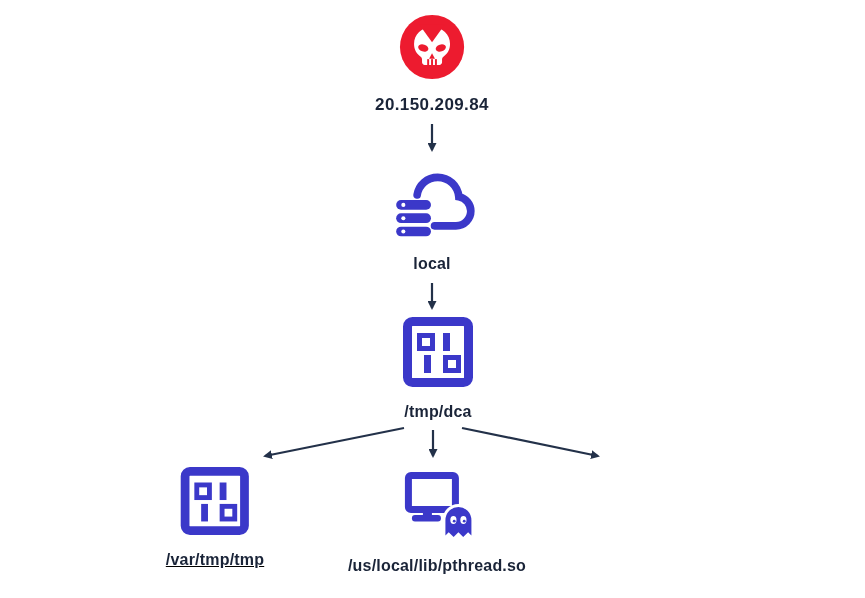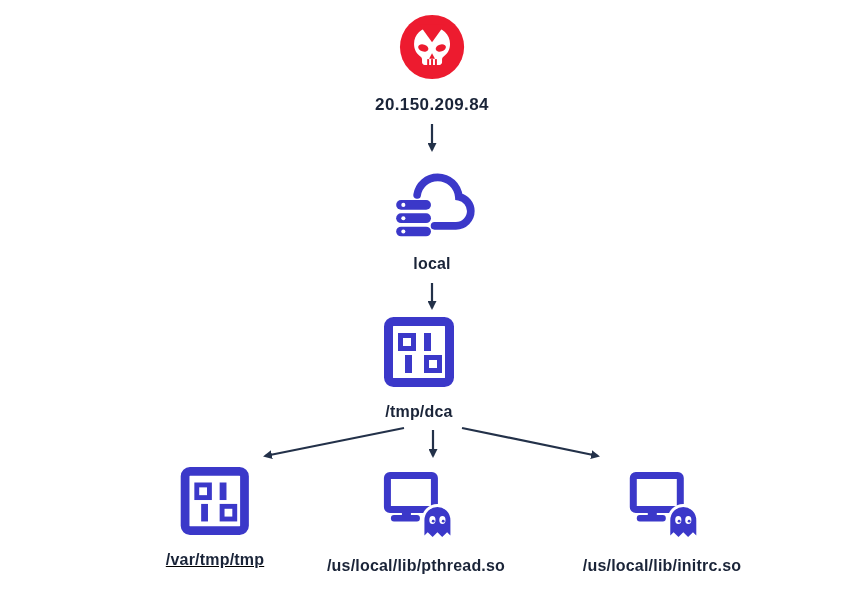--- a/index.html
+++ b/index.html
@@ -14,23 +14,23 @@
   .canvas{position:relative;width:743px;height:598px;background:#ffffff;overflow:hidden;}
   .arrows{position:absolute;left:0;top:0;width:865px;height:598px;}
   .arrows line{stroke:var(--arrow-color);stroke-width:2.2;}
   .arrows .head{fill:var(--arrow-color);}
   .node{position:absolute;display:flex;flex-direction:column;align-items:center;transform:translateX(-50%);}
   .node .label{margin-top:13px;font-weight:bold;font-size:16px;color:var(--label-navy);white-space:nowrap;letter-spacing:.2px;}
   .node.n-attacker .label{font-size:17px;letter-spacing:.4px;}
   .icon svg{display:block;}
   .n-attacker{left:432px;top:12px;}
   .n-hadoop{left:432px;top:156px;}
-  .n-dca{left:419px;top:314px;}
+  .n-dca{left:438px;top:314px;}
   .n-tmp{left:215px;top:464px;text-decoration:underline;}
-  .n-pthread{left:416px;top:464px;}
+  .n-pthread{left:437px;top:464px;}
   .n-initrc{left:662px;top:464px;}
 </style>
 </head>
 <body>
 
 <div class="canvas">
 
   <svg class="arrows" viewBox="0 0 865 598">
     <defs>
       <marker id="ah" markerWidth="9" markerHeight="9" refX="7" refY="4.5" orient="auto" markerUnits="userSpaceOnUse">
@@ -115,29 +115,14 @@
         <path d="M47 75 L47 56.5 C47 48 53.5 41.5 61.5 41.5 C69.5 41.5 76 48 76 56.5 L76 75 L71.2 70.4 L66.3 75 L61.5 70.4 L56.7 75 L51.8 70.4 Z" fill="var(--node-blue)" stroke="#ffffff" stroke-width="3"></path>
         <ellipse cx="56.5" cy="56" rx="3.1" ry="4" fill="#ffffff"></ellipse>
         <ellipse cx="66.5" cy="56" rx="3.1" ry="4" fill="#ffffff"></ellipse>
         <circle cx="57.3" cy="57.2" r="1.4" fill="var(--node-blue)"></circle>
         <circle cx="67.3" cy="57.2" r="1.4" fill="var(--node-blue)"></circle>
       </svg>
     </span>
     <span class="label">/us/local/lib/pthread.so</span>
   </div>
 
-  <div class="node n-initrc">
-    <span class="icon">
-      <svg width="80" height="80" viewBox="0 0 80 80">
-        <rect x="11.5" y="11.5" width="47" height="34" rx="2.5" fill="none" stroke="var(--node-blue)" stroke-width="7"></rect>
-        <rect x="26" y="45" width="9" height="6" fill="var(--node-blue)"></rect>
-        <rect x="15" y="51" width="29" height="6.5" rx="3" fill="var(--node-blue)"></rect>
-        <path d="M47 75 L47 56.5 C47 48 53.5 41.5 61.5 41.5 C69.5 41.5 76 48 76 56.5 L76 75 L71.2 70.4 L66.3 75 L61.5 70.4 L56.7 75 L51.8 70.4 Z" fill="var(--node-blue)" stroke="#ffffff" stroke-width="3"></path>
-        <ellipse cx="56.5" cy="56" rx="3.1" ry="4" fill="#ffffff"></ellipse>
-        <ellipse cx="66.5" cy="56" rx="3.1" ry="4" fill="#ffffff"></ellipse>
-        <circle cx="57.3" cy="57.2" r="1.4" fill="var(--node-blue)"></circle>
-        <circle cx="67.3" cy="57.2" r="1.4" fill="var(--node-blue)"></circle>
-      </svg>
-    </span>
-    <span class="label">/us/local/lib/initrc.so</span>
-  </div>
 
 </div>
 
 </body></html>

